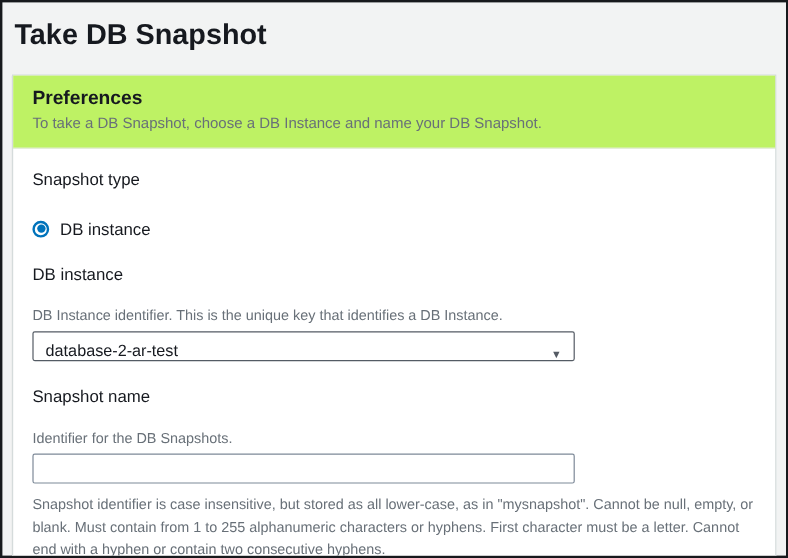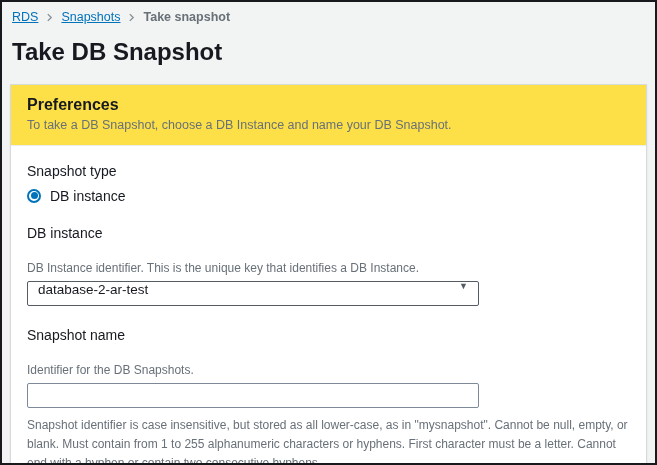--- a/index.html
+++ b/index.html
@@ -11,68 +11,53 @@
   
   .breadcrumb { display:flex; align-items:center; gap:7px; margin:8px 0 0 10px; font-size:12.5px; }
   .crumb-link { color:#0073bb; text-decoration:underline; font-weight:400; cursor:pointer; }
   .crumb-current { color:#687078; font-weight:700; }
   .crumb-sep { display:flex; align-items:center; }
   
   .page-title { margin:14px 0 0 10px; font-size:24px; font-weight:700; color:#16191f; line-height:1.2; }
   
   .card { margin:17px 8px 0 8px; background:#ffffff; border:1px solid #d5dbdb;
           box-shadow:0 1px 1px 0 rgba(0,28,36,.15); }
-  .card-header { background:#fde047; padding:11px 16px 13px 16px; border-bottom:1px solid #eaeded; }
+  .card-header { background:#bef264; padding:11px 16px 13px 16px; border-bottom:1px solid #eaeded; }
   .card-title { margin:0; font-size:16px; font-weight:700; color:#16191f; }
   .card-subtitle { margin:4px 0 0 0; font-size:12.5px; color:#687078; }
   .card-body { padding:17px 16px 0 16px; }
-  .group-label { font-size:14px; color:#16191f; margin-bottom:9px; }
+  .group-label { font-size:14px; color:#16191f; margin-bottom:26px; }
   
   .radio-row { display:flex; align-items:center; margin-bottom:8px; cursor:pointer; }
   .radio-outer { width:14px; height:14px; border-radius:50%; box-sizing:border-box;
                  display:flex; align-items:center; justify-content:center; background:#fff; }
   .radio-outer.sel { border:2px solid #0073bb; }
   .radio-outer.unsel { border:1.5px solid #7d8998; }
   .radio-dot { width:7px; height:7px; border-radius:50%; background:#0073bb; }
   .radio-label { margin-left:9px; font-size:14px; color:#16191f; }
   
   .field-group { margin-top:21px; }
   .field-label { font-size:14px; color:#16191f; }
   .field-desc { margin-top:20px; font-size:12px; color:#687078; }
   .select-box { margin-top:6px; width:452px; height:25px; box-sizing:border-box;
                 border:1px solid #545b64; border-radius:2px; background:#fff;
-                display:flex; align-items:flex-start; justify-content:space-between;
+                display:flex; align-items:flex-end; justify-content:space-between;
                 padding:0 10px; cursor:pointer; }
   .select-value { font-size:13.5px; color:#16191f; }
   .select-caret { font-size:9px; color:#545b64; line-height:1; }
   .text-input { margin-top:6px; width:452px; height:25px; box-sizing:border-box;
                 border:1px solid #7d8998; border-radius:2px; background:#fff;
                 padding:0 8px; font-size:13.5px; font-family:inherit; color:#16191f; outline:none; display:block; }
   .constraint { margin:8px 0 0 0; padding-bottom:15px; font-size:12px; color:#687078; line-height:1.6; }
 </style>
 </head>
 <body>
 
 <div class="frame">
 
-  <nav class="breadcrumb">
-    <span class="crumb-link">RDS</span>
-    <span class="crumb-sep">
-      <svg width="9" height="11" viewBox="0 0 16 16">
-          <path d="M5 2 L11 8 L5 14" stroke="#879196" stroke-width="2.4" fill="none"></path>
-        </svg>
-    </span>
-    <span class="crumb-link">Snapshots</span>
-    <span class="crumb-sep">
-      <svg width="9" height="11" viewBox="0 0 16 16">
-          <path d="M5 2 L11 8 L5 14" stroke="#879196" stroke-width="2.4" fill="none"></path>
-        </svg>
-    </span>
-    <span class="crumb-current">Take snapshot</span>
-  </nav>
 
   <h1 class="page-title">Take DB Snapshot</h1>
 
   <section class="card">
     <div class="card-header">
       <h2 class="card-title">Preferences</h2>
       <p class="card-subtitle">To take a DB Snapshot, choose a DB Instance and name your DB Snapshot.</p>
     </div>
 
     <div class="card-body">

